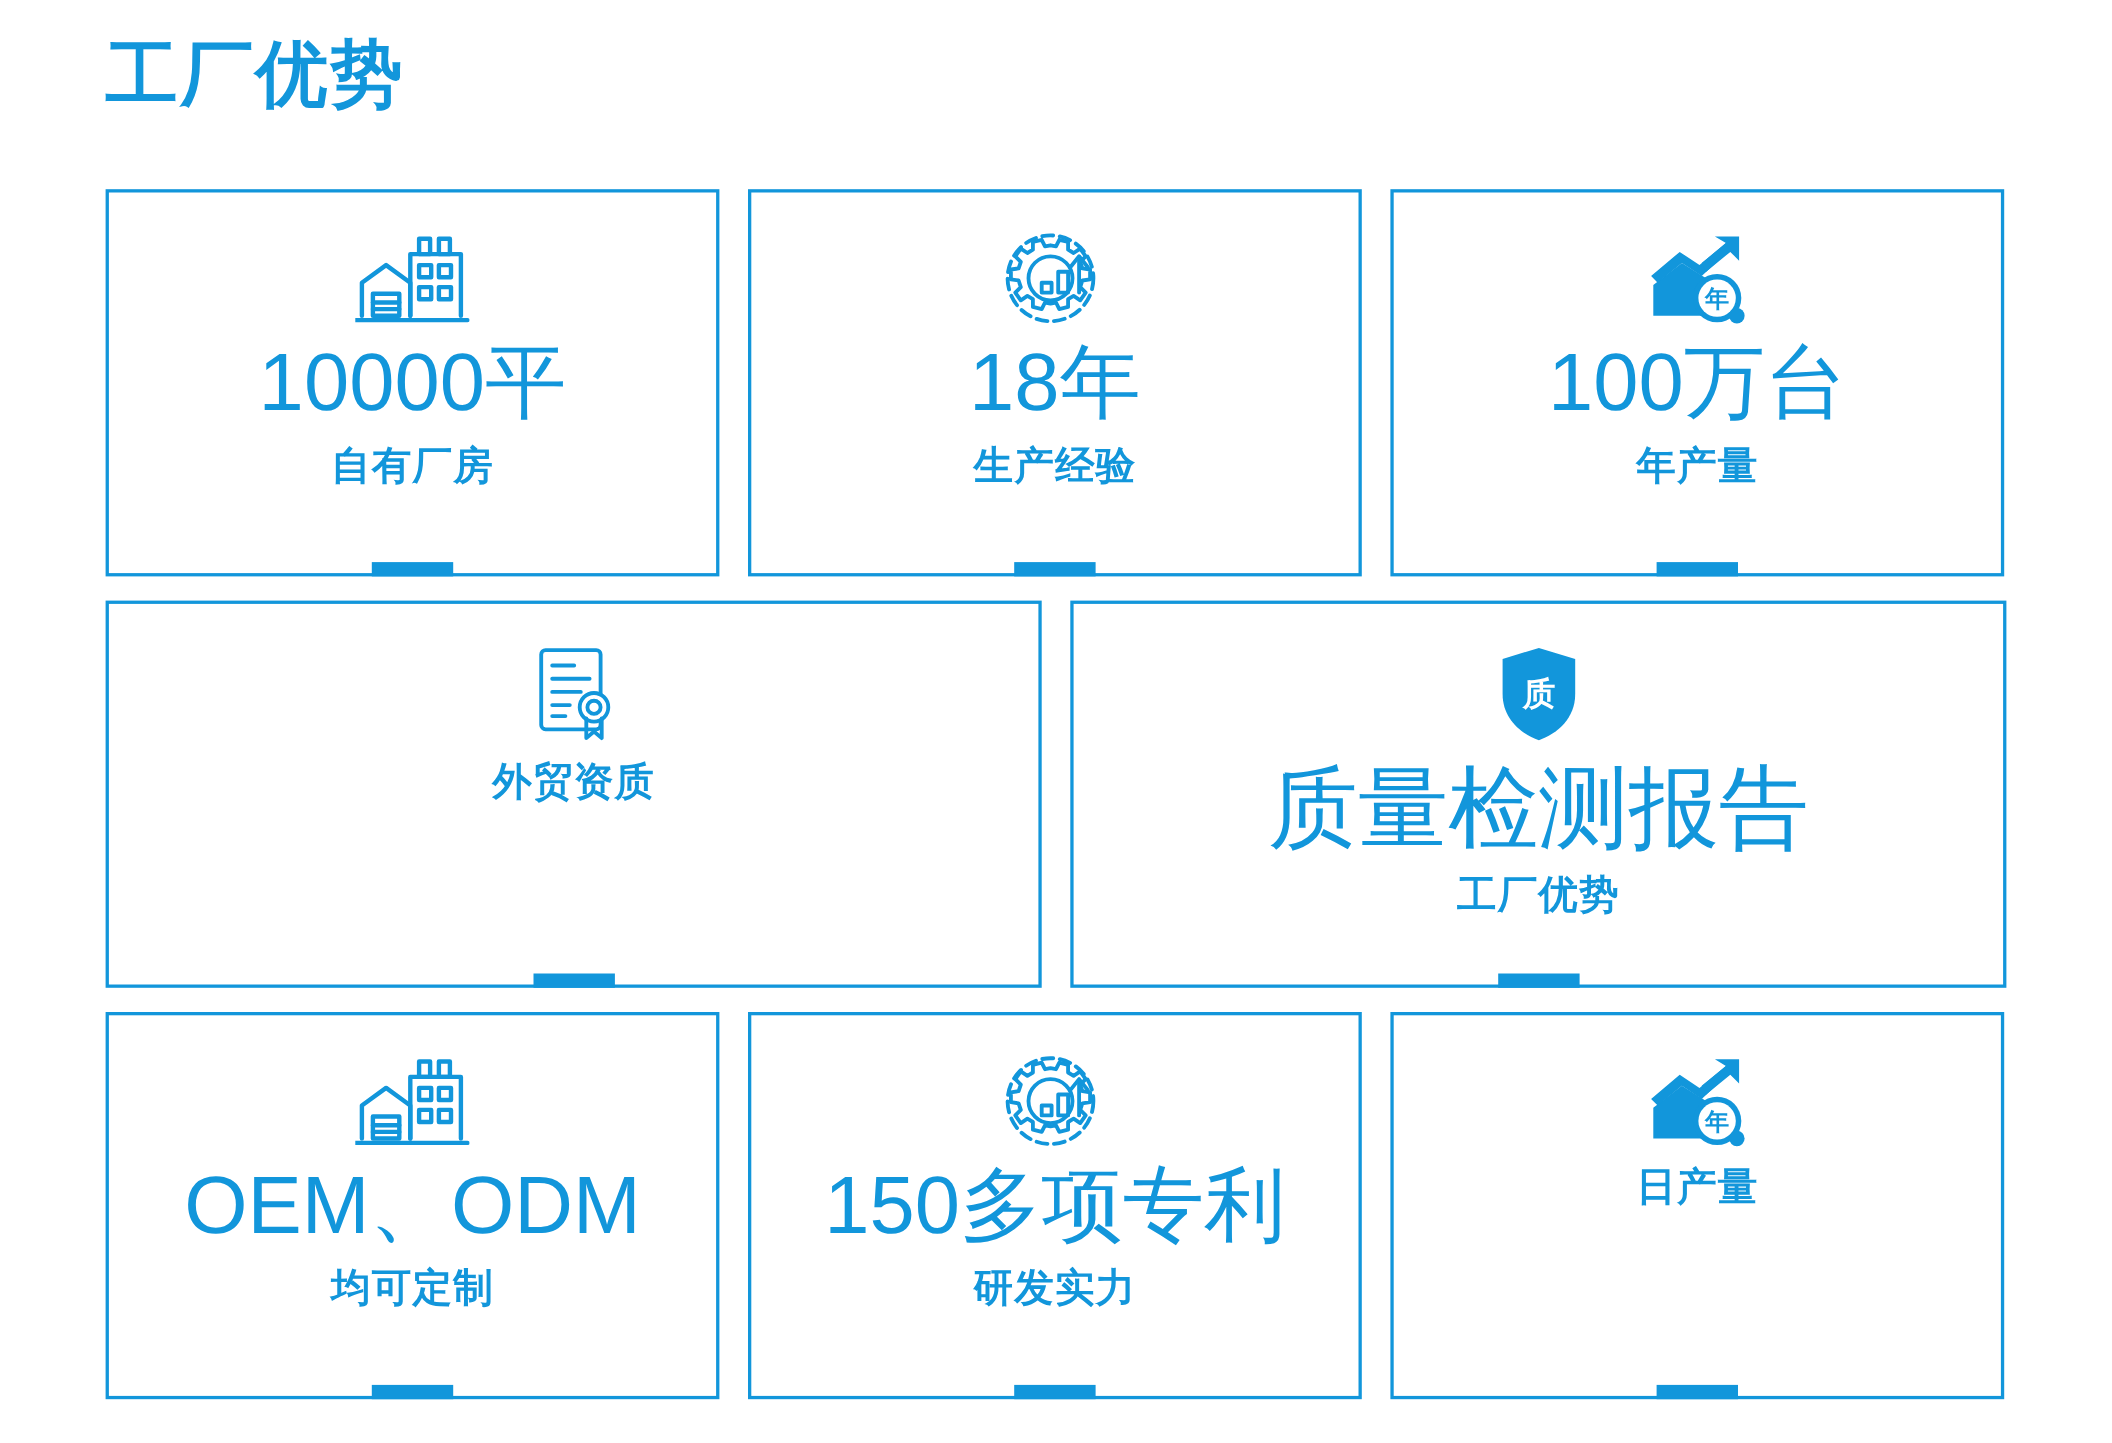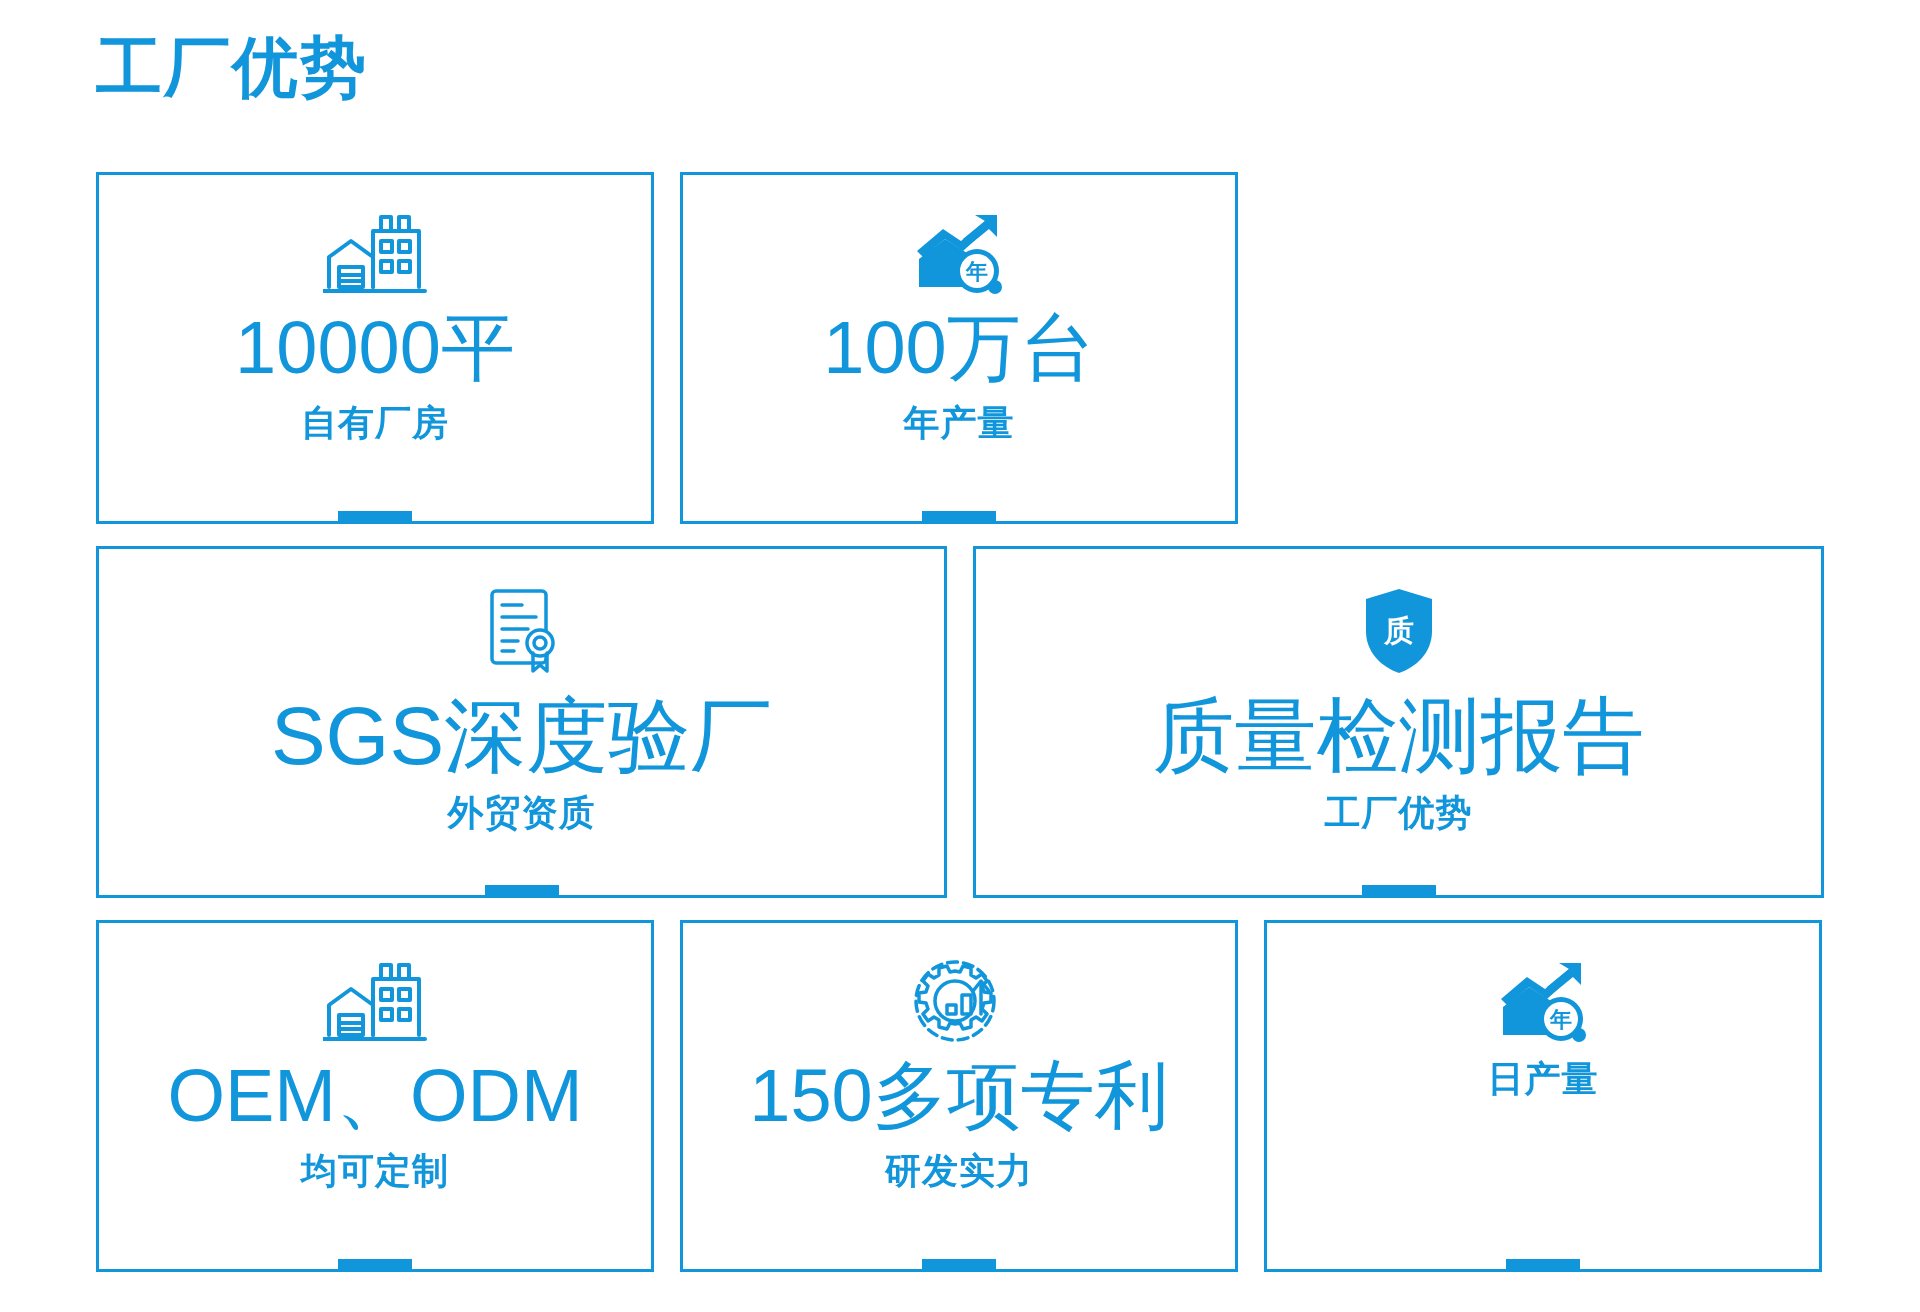--- a/index.html
+++ b/index.html
@@ -110,20 +110,38 @@
               <rect x="76" y="52" width="11" height="11"></rect>
               <path d="M0 82 H102"></path>
             </g>
           </svg>
         </div>
         <div class="card-main">10000平</div>
         <div class="card-sub">自有厂房</div>
         <div class="card-tab"></div>
       </div>
 
+      <div class="card">
+        <div class="card-icon">
+          <svg width="96" height="86" viewBox="0 0 96 86">
+            <g fill="none" stroke="#1296db" stroke-width="3.5" stroke-linejoin="round" stroke-linecap="round">
+              <circle cx="44" cy="44" r="39" stroke-dasharray="10 6"></circle>
+              <path d="M44 14 l5 1 3-6 8 2 0 7 5 3 6-4 5 7-5 5 2 6 7 1 0 9-7 1-2 6 5 5-5 7-6-4-5 3 0 7-8 2-3-6-5 1-5-1-3 6-8-2 0-7-5-3-6 4-5-7 5-5-2-6-7-1 0-9 7-1 2-6-5-5 5-7 6 4 5-3 0-7 8-2 3 6 5-1z"></path>
+              <circle cx="44" cy="44" r="20"></circle>
+              <rect x="36" y="48" width="9" height="9"></rect>
+              <rect x="51" y="38" width="9" height="19"></rect>
+              <path d="M70 57 V26"></path>
+              <path d="M62 34 L70 24 L78 34"></path>
+            </g>
+          </svg>
+        </div>
+        <div class="card-main">18年</div>
+        <div class="card-sub">生产经验</div>
+        <div class="card-tab"></div>
+      </div>
 
       <div class="card">
         <div class="card-icon">
           <svg width="100" height="86" viewBox="0 0 100 86">
             <g fill="#1296db">
               <path d="M10 50 L36 30 L58 44 L58 78 L10 78 Z"></path>
               <path d="M8 42 L34 20 L52 32 L76 12 L80 18 L54 42 L36 30 L14 48 Z"></path>
               <path d="M66 6 L88 6 L88 28 L80 20 L58 38 L54 30 L76 12 Z"></path>
             </g>
             <circle cx="68" cy="62" r="22" fill="#1296db"></circle>
@@ -146,21 +164,20 @@
           <svg width="80" height="92" viewBox="0 0 80 92">
             <g fill="none" stroke="#1296db" stroke-width="3.5" stroke-linejoin="round" stroke-linecap="round">
               <rect x="10" y="6" width="54" height="72" rx="4"></rect>
               <path d="M20 20 H40 M20 32 H54 M20 44 H46 M20 56 H36 M20 66 H32"></path>
               <circle cx="58" cy="58" r="13" fill="#ffffff"></circle>
               <path d="M51 68 L51 86 L58 80 L65 86 L65 68"></path>
               <circle cx="58" cy="58" r="6"></circle>
             </g>
           </svg>
         </div>
-        <div class="card-main">SGS深度验厂</div>
         <div class="card-sub">外贸资质</div>
         <div class="card-tab"></div>
       </div>
 
       <div class="card">
         <div class="card-icon">
           <svg width="78" height="92" viewBox="0 0 78 92">
             <path d="M39 4 L72 14 V46 C72 68 56 82 39 88 C22 82 6 68 6 46 V14 Z" fill="#1296db"></path>
             <text x="39" y="56" font-size="30" font-weight="bold" fill="#ffffff" text-anchor="middle" font-family="'Liberation Sans', sans-serif">质</text>
           </svg>

